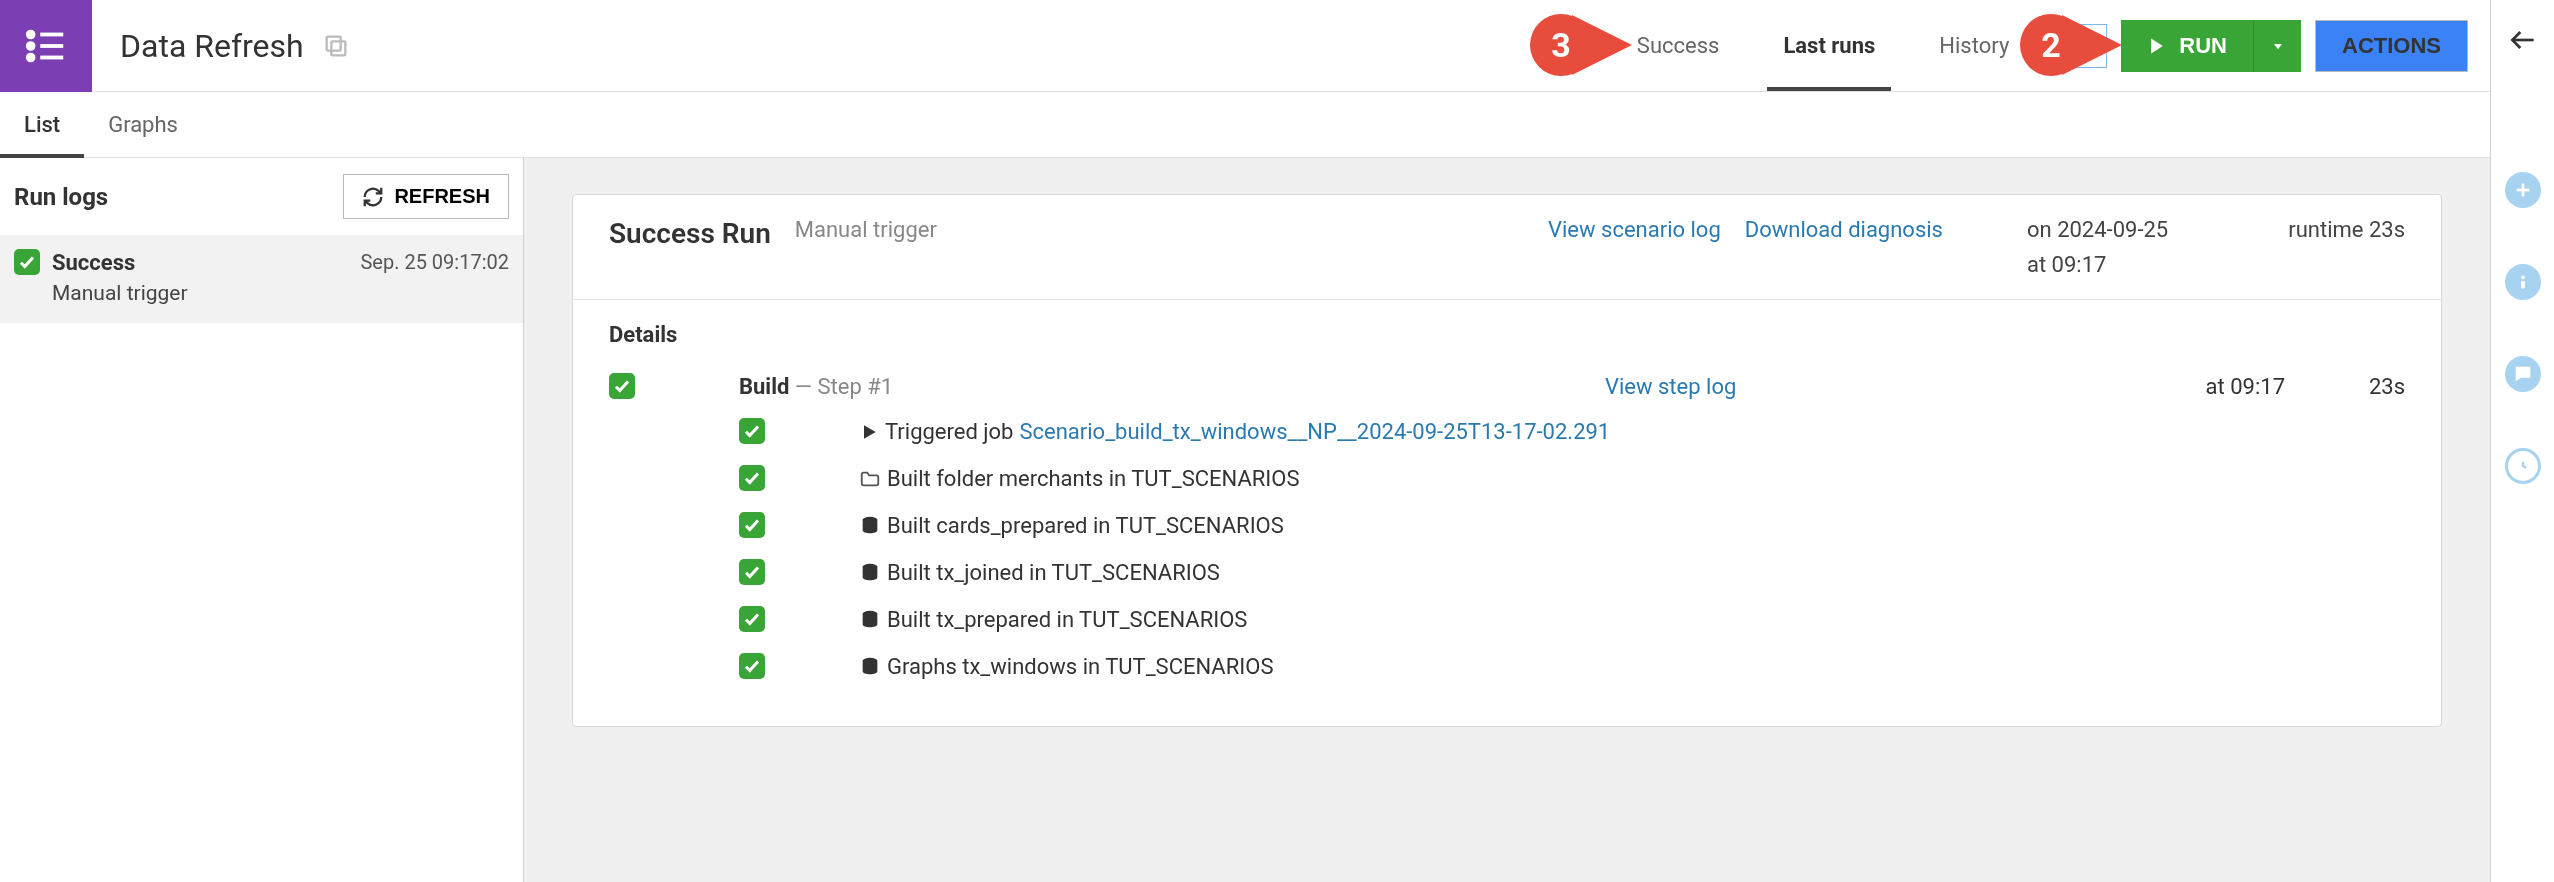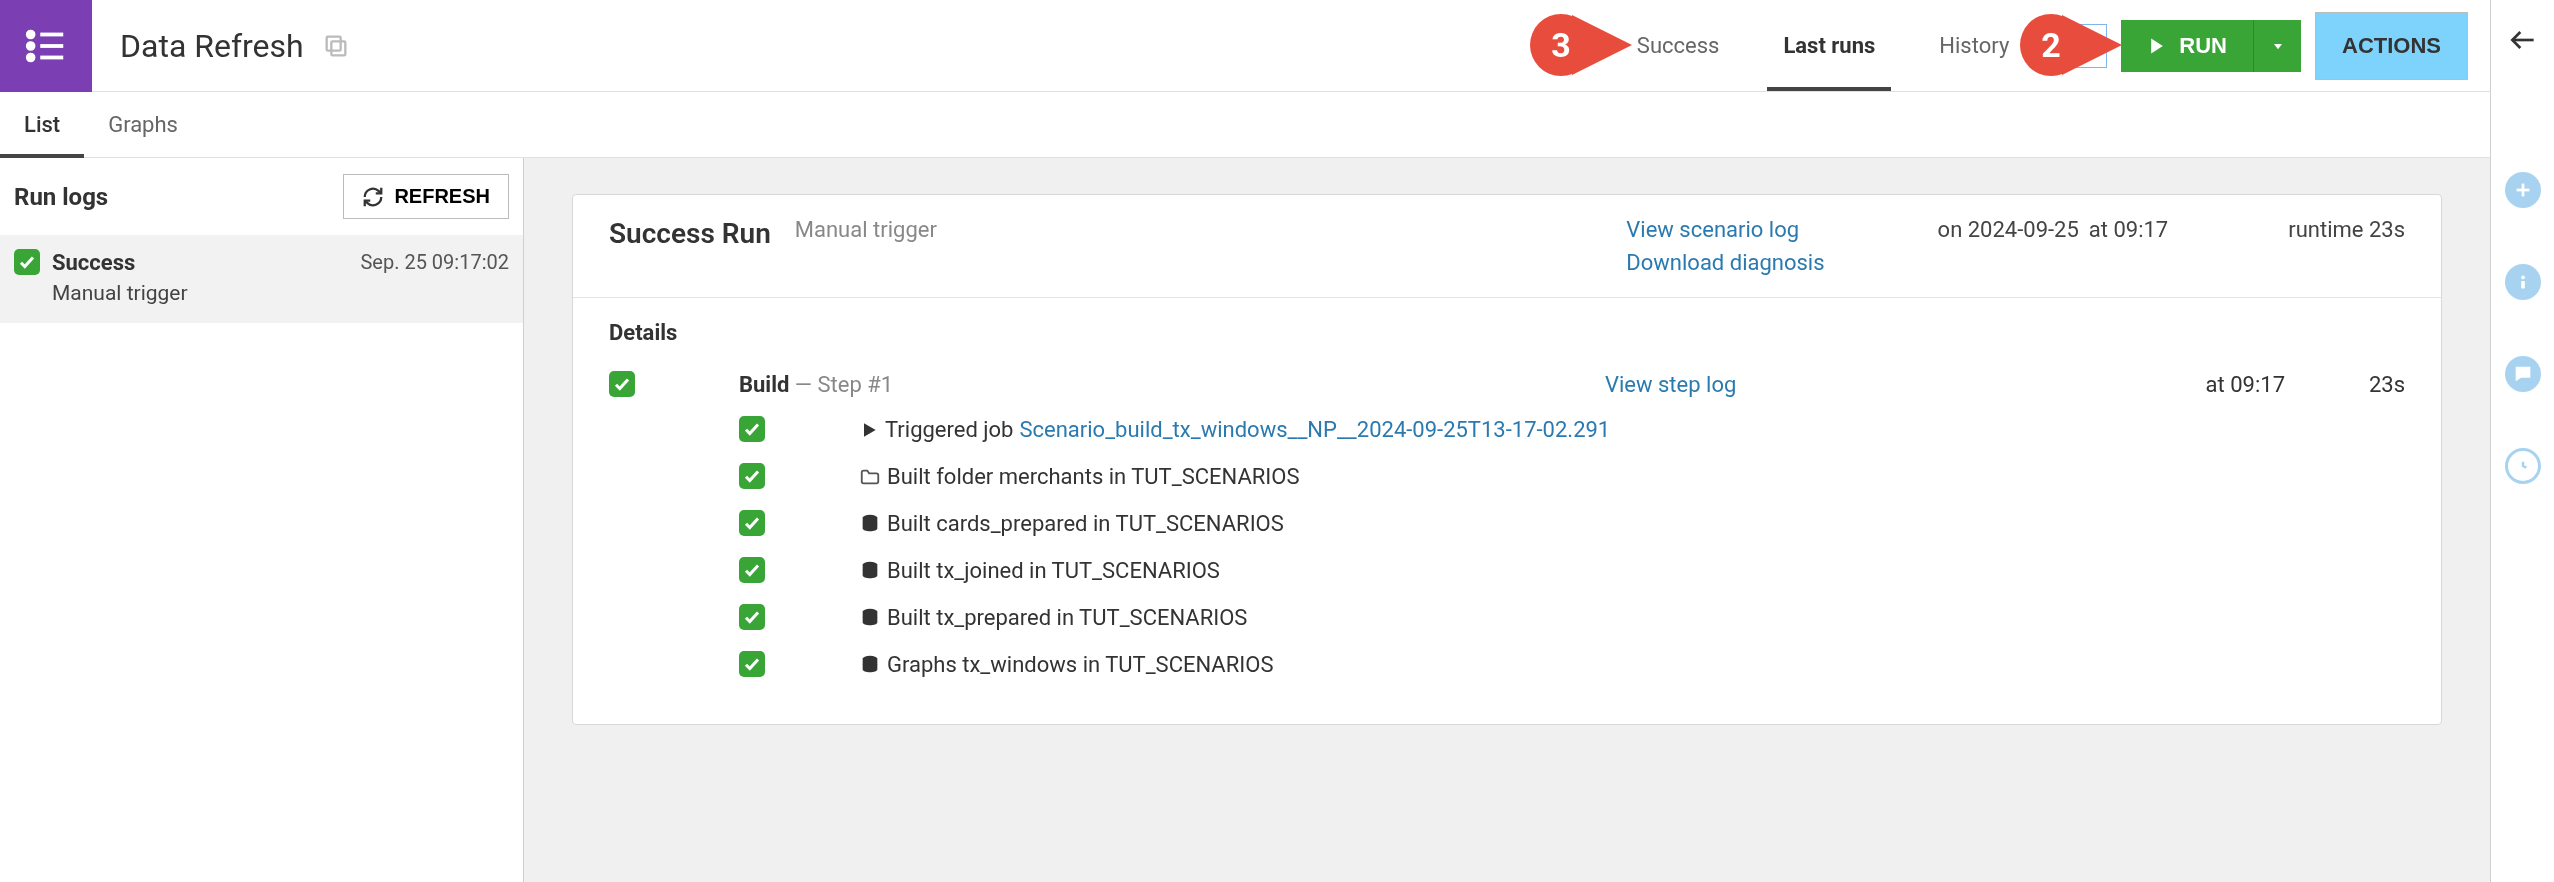--- a/index.html
+++ b/index.html
@@ -15,21 +15,21 @@
 .copy-icon { margin-left: 18px; color: #bbb; cursor: pointer; }
 .top-nav { display: flex; align-items: center; margin-left: auto; height: 100%; }
 .nav-item { padding: 0 32px; font-size: 22px; color: #666; cursor: pointer; height: 100%; display: flex; align-items: center; position: relative; }
 .nav-item.active { color: #333; font-weight: 700; }
 .nav-item.active::after { content: ""; position: absolute; bottom: 0; left: 16px; right: 16px; height: 4px; background: #444; }
 .top-actions { display: flex; align-items: center; gap: 14px; padding: 0 22px; }
 .save-icon-btn { width: 44px; height: 44px; border: 1px solid #7db6e8; display: flex; align-items: center; justify-content: center; color: #3b8ed0; cursor: pointer; background: #fff; }
 .run-group { display: flex; }
 .run-btn { background: #3aa537; color: #fff; font-weight: 700; font-size: 22px; padding: 0 26px; height: 52px; display: flex; align-items: center; gap: 12px; cursor: pointer; border: none; }
 .run-dd { background: #3aa537; color: #fff; width: 48px; height: 52px; display: flex; align-items: center; justify-content: center; cursor: pointer; border: none; border-left: 1px solid #2d8a2a; }
-.actions-btn { border: 1px solid #bbb; background: #7dd3fc; color: #333; font-weight: 700; font-size: 22px; padding: 6px 26px; height: 68px; cursor: pointer; }
+.actions-btn { border: 1px solid #bbb; background: #3b82f6; color: #333; font-weight: 700; font-size: 22px; padding: 6px 26px; height: 52px; cursor: pointer; }
 
 
 .subtabs { display: flex; height: 66px; border-bottom: 1px solid #e0e0e0; align-items: stretch; }
 .subtab { padding: 0 24px; font-size: 22px; color: #666; cursor: pointer; display: flex; align-items: center; position: relative; }
 .subtab.active { color: #333; font-weight: 500; }
 .subtab.active::after { content: ""; position: absolute; bottom: -1px; left: 0; right: 0; height: 4px; background: #444; }
 
 
 .body-area { display: flex; flex: 1; overflow: hidden; }
 .left-col { width: 524px; border-right: 1px solid #d0d0d0; display: flex; flex-direction: column; }
@@ -40,23 +40,23 @@
 .run-entry-top { display: flex; align-items: center; }
 .run-entry-title { font-weight: 700; font-size: 22px; margin-left: 12px; }
 .run-entry-time { margin-left: auto; font-size: 20px; color: #555; }
 .run-entry-sub { font-size: 21px; color: #444; margin-left: 38px; margin-top: 6px; }
 
 .right-col { flex: 1; background: #f0f0f0; padding: 36px 48px; overflow: auto; }
 .run-card { background: #fff; border: 1px solid #d8d8d8; border-radius: 4px; }
 .run-card-header { padding: 22px 36px; display: flex; align-items: flex-start; border-bottom: 1px solid #e5e5e5; }
 .rch-title { font-size: 28px; font-weight: 600; color: #333; margin-right: 24px; }
 .rch-trigger { font-size: 22px; color: #888; }
-.rch-links { margin-left: auto; display: flex; flex-direction: column; gap: 8px; margin-right: 113px; }
+.rch-links { margin-left: auto; display: flex; flex-direction: row; gap: 24px; margin-right: 84px; }
 .rch-links a { color: #2a7ab0; text-decoration: none; font-size: 22px; cursor: pointer; }
-.rch-date { display: flex; flex-direction: row; gap: 10px; font-size: 22px; color: #444; margin-right: 120px; }
+.rch-date { display: flex; flex-direction: column; gap: 10px; font-size: 22px; color: #444; margin-right: 120px; }
 .rch-runtime { font-size: 22px; color: #444; }
 
 .details { padding: 22px 36px 36px; }
 .details-label { font-weight: 700; font-size: 22px; margin-bottom: 18px; }
 .step-row { display: flex; align-items: center; padding: 8px 0; font-size: 22px; }
 .step-row .chk { flex: 0 0 130px; }
 .step-row .name { flex: 1; }
 .step-row .name .bold { font-weight: 700; }
 .step-row .name .grey { color: #888; }
 .step-row .link { color: #2a7ab0; cursor: pointer; flex: 0 0 400px; }

